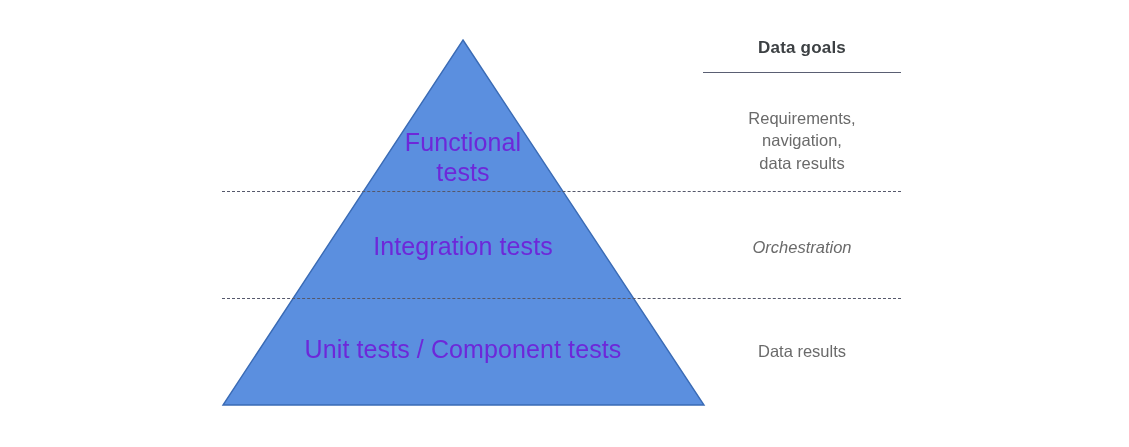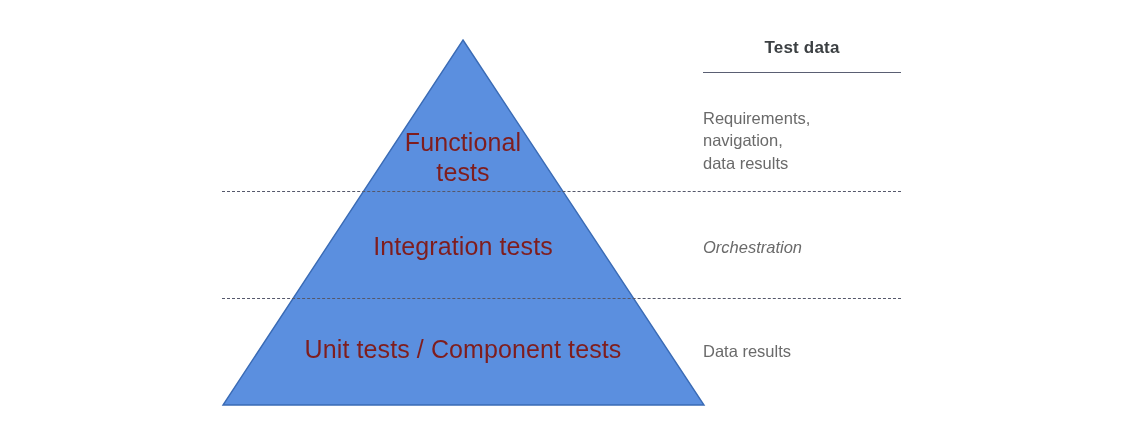--- a/index.html
+++ b/index.html
@@ -22,21 +22,21 @@
   #pyramid-svg {
     position: absolute;
     left: 0;
     top: 0;
     width: 1129px;
     height: 447px;
   }
 
   .tier-label {
     position: absolute;
-    color: #7f1d1d;
+    color: #6d28d9;
     font-weight: 400;
     text-align: center;
     line-height: 1.18;
     white-space: pre-line;
     letter-spacing: 0.1px;
     pointer-events: none;
   }
   #tier-label-functional {
     left: 363px;
     top: 128px;
@@ -84,20 +84,21 @@
   #goals-rule {
     margin-top: 14px;
     height: 0;
     border-top: 1.6px solid #5a5f73;
   }
 
   .goal-item {
     position: absolute;
     left: 703px;
     width: 198px;
+    text-align: center;
     color: #6a6a6a;
     font-size: 16.5px;
     font-weight: 400;
     line-height: 1.35;
     white-space: pre-line;
   }
   #goal-item-functional { top: 107px; }
   #goal-item-integration { top: 236px; font-style: italic; }
   #goal-item-unit { top: 340px; }
 </style>
@@ -112,21 +113,21 @@
 
   <div class="divider-line" id="divider-line-upper"></div>
   <div class="divider-line" id="divider-line-lower"></div>
 
   <div class="tier-label" id="tier-label-functional">Functional
 tests</div>
   <div class="tier-label" id="tier-label-unit">Unit tests / Component tests</div>
   <div class="tier-label" id="tier-label-integration">Integration tests</div>
 
   <div id="goals-column">
-    <div id="goals-title">Test data</div>
+    <div id="goals-title">Data goals</div>
     <div id="goals-rule"></div>
   </div>
 
   <div class="goal-item" id="goal-item-functional">Requirements,
 navigation,
 data results</div>
   <div class="goal-item" id="goal-item-integration">Orchestration</div>
   <div class="goal-item" id="goal-item-unit">Data results</div>
 
 </div>

